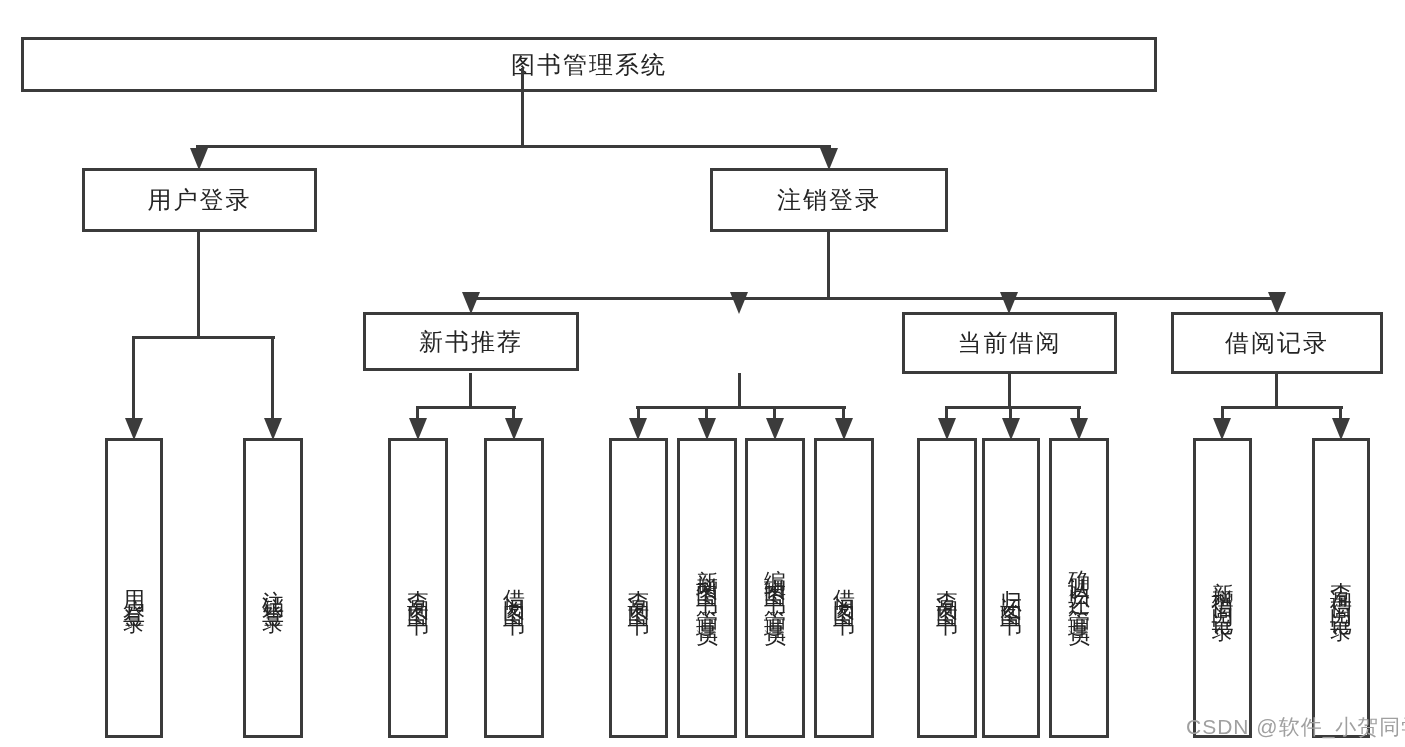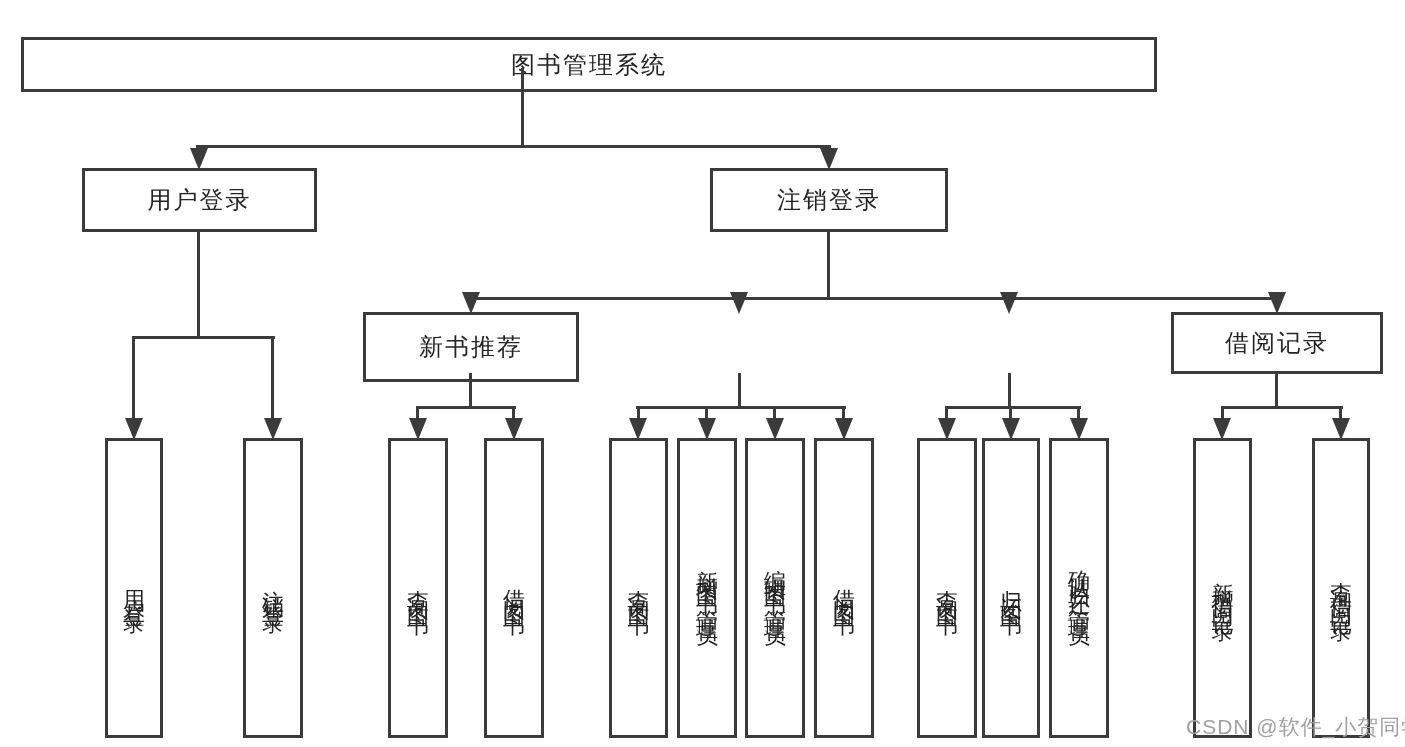--- a/index.html
+++ b/index.html
@@ -60,22 +60,25 @@
   <div class="arr" style="left:125px;top:418px;"></div>
   <div class="arr" style="left:264px;top:418px;"></div>
 
   <div class="vline" style="left:827px;top:232px;height:68px;"></div>
   <div class="hline" style="left:469px;top:297px;width:810px;"></div>
   <div class="arr" style="left:462px;top:292px;"></div>
   <div class="arr" style="left:730px;top:292px;"></div>
   <div class="arr" style="left:1000px;top:292px;"></div>
   <div class="arr" style="left:1268px;top:292px;"></div>
 
-  <div class="hbox" style="left:363px;top:312px;width:216px;height:70px;">
+  <div class="hbox" style="left:363px;top:312px;width:216px;height:59px;">
     <span>新书推荐</span>
+  </div>
+  <div class="hbox" style="left:902px;top:312px;width:215px;height:62px;">
+    <span>当前借阅</span>
   </div>
   <div class="hbox" style="left:1171px;top:312px;width:212px;height:62px;">
     <span>借阅记录</span>
   </div>
 
   <div class="vline" style="left:469px;top:373px;height:36px;"></div>
   <div class="hline" style="left:416px;top:406px;width:100px;"></div>
   <div class="vline" style="left:416px;top:406px;height:15px;"></div>
   <div class="vline" style="left:512px;top:406px;height:15px;"></div>
   <div class="arr" style="left:409px;top:418px;"></div>

